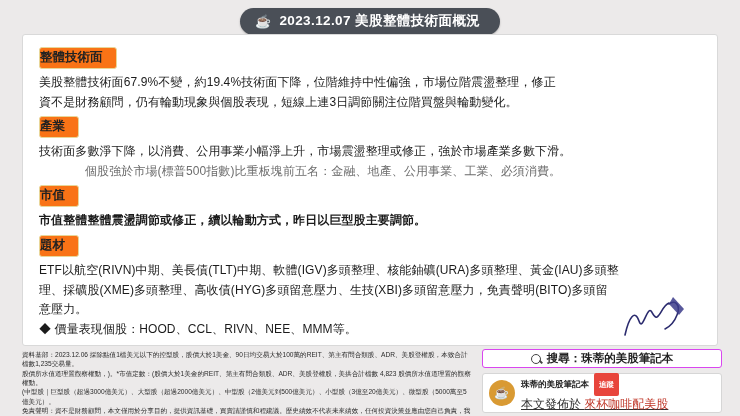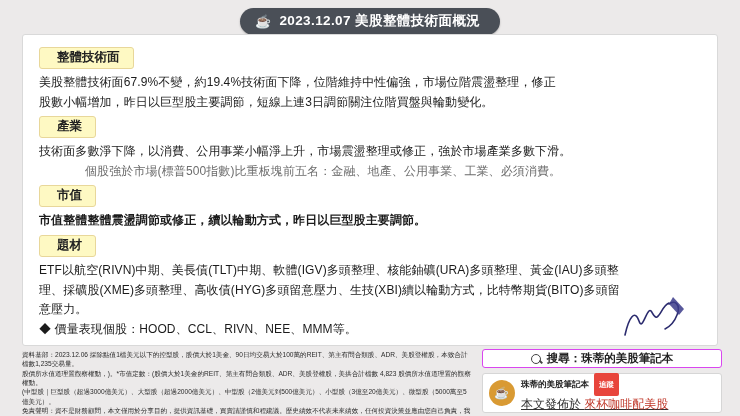--- a/index.html
+++ b/index.html
@@ -43,24 +43,24 @@
     background: #ffffff;
     border: 1px solid #d9d9d9;
     border-radius: 3px;
     padding: 9px 14px 0 14px;
   }
 
   .section { margin-bottom: 2px; }
 
   .sec-head {
     display: inline-block;
-    background: #fef9c3;
+    background: #f97316;
     border: 1px solid #e8d79a;
     border-radius: 3px;
-    padding: 1px 13px 2px 17px;
+    padding: 1px 13px 2px 0;
     font-size: 12.5px;
     font-weight: bold;
     color: #222;
     margin: 3px 0 4px 2px;
   }
 
   .body-text {
     font-size: 12px;
     line-height: 1.55;
     color: #1b1b1b;
@@ -175,38 +175,38 @@
       <span class="coffee-icon">☕</span>
       <span>2023.12.07 美股整體技術面概況</span>
     </div>
   </div>
 
   <div class="card">
 
     <div class="section">
       <div class="sec-head">整體技術面</div>
       <p class="body-text">美股整體技術面67.9%不變，約19.4%技術面下降，位階維持中性偏強，市場位階震盪整理，修正</p>
-      <p class="body-text">股數小幅增加，昨日以巨型股主要調節，短線上連3日調節關注位階買盤與輪動變化。</p>
+      <p class="body-text">資不是財務顧問，仍有輪動現象與個股表現，短線上連3日調節關注位階買盤與輪動變化。</p>
     </div>
 
     <div class="section">
       <div class="sec-head">產業</div>
       <p class="body-text">技術面多數淨下降，以消費、公用事業小幅淨上升，市場震盪整理或修正，強於市場產業多數下滑。</p>
       <p class="body-text sub">個股強於市場(標普500指數)比重板塊前五名：金融、地產、公用事業、工業、必須消費。</p>
     </div>
 
     <div class="section">
       <div class="sec-head">市值</div>
       <p class="body-text bold">市值整體整體震盪調節或修正，續以輪動方式，昨日以巨型股主要調節。</p>
     </div>
 
     <div class="section">
       <div class="sec-head">題材</div>
       <p class="body-text">ETF以航空(RIVN)中期、美長債(TLT)中期、軟體(IGV)多頭整理、核能鈾礦(URA)多頭整理、黃金(IAU)多頭整</p>
-      <p class="body-text">理、採礦股(XME)多頭整理、高收債(HYG)多頭留意壓力、生技(XBI)續以輪動方式，比特幣期貨(BITO)多頭留</p>
+      <p class="body-text">理、採礦股(XME)多頭整理、高收債(HYG)多頭留意壓力、生技(XBI)多頭留意壓力，免責聲明(BITO)多頭留</p>
       <p class="body-text">意壓力。</p>
       <p class="body-text bullet-line">◆ 價量表現個股：HOOD、CCL、RIVN、NEE、MMM等。</p>
     </div>
 
     <svg class="signature" viewBox="0 0 70 46">
       <path d="M4 40 C8 22, 14 14, 18 26 C21 35, 24 20, 28 16 C31 13, 32 24, 36 22 C40 20, 42 10, 48 8" stroke="#2b2b6e" stroke-width="1.6" fill="none" stroke-linecap="round"></path>
       <path d="M48 9 C54 4, 60 10, 56 20 C53 28, 48 32, 44 34" stroke="#2b2b6e" stroke-width="1.6" fill="none" stroke-linecap="round"></path>
       <path d="M52 2 L63 14 L58 20 L48 9 Z" fill="#3b3b8a" opacity="0.85"></path>
     </svg>
   </div>

